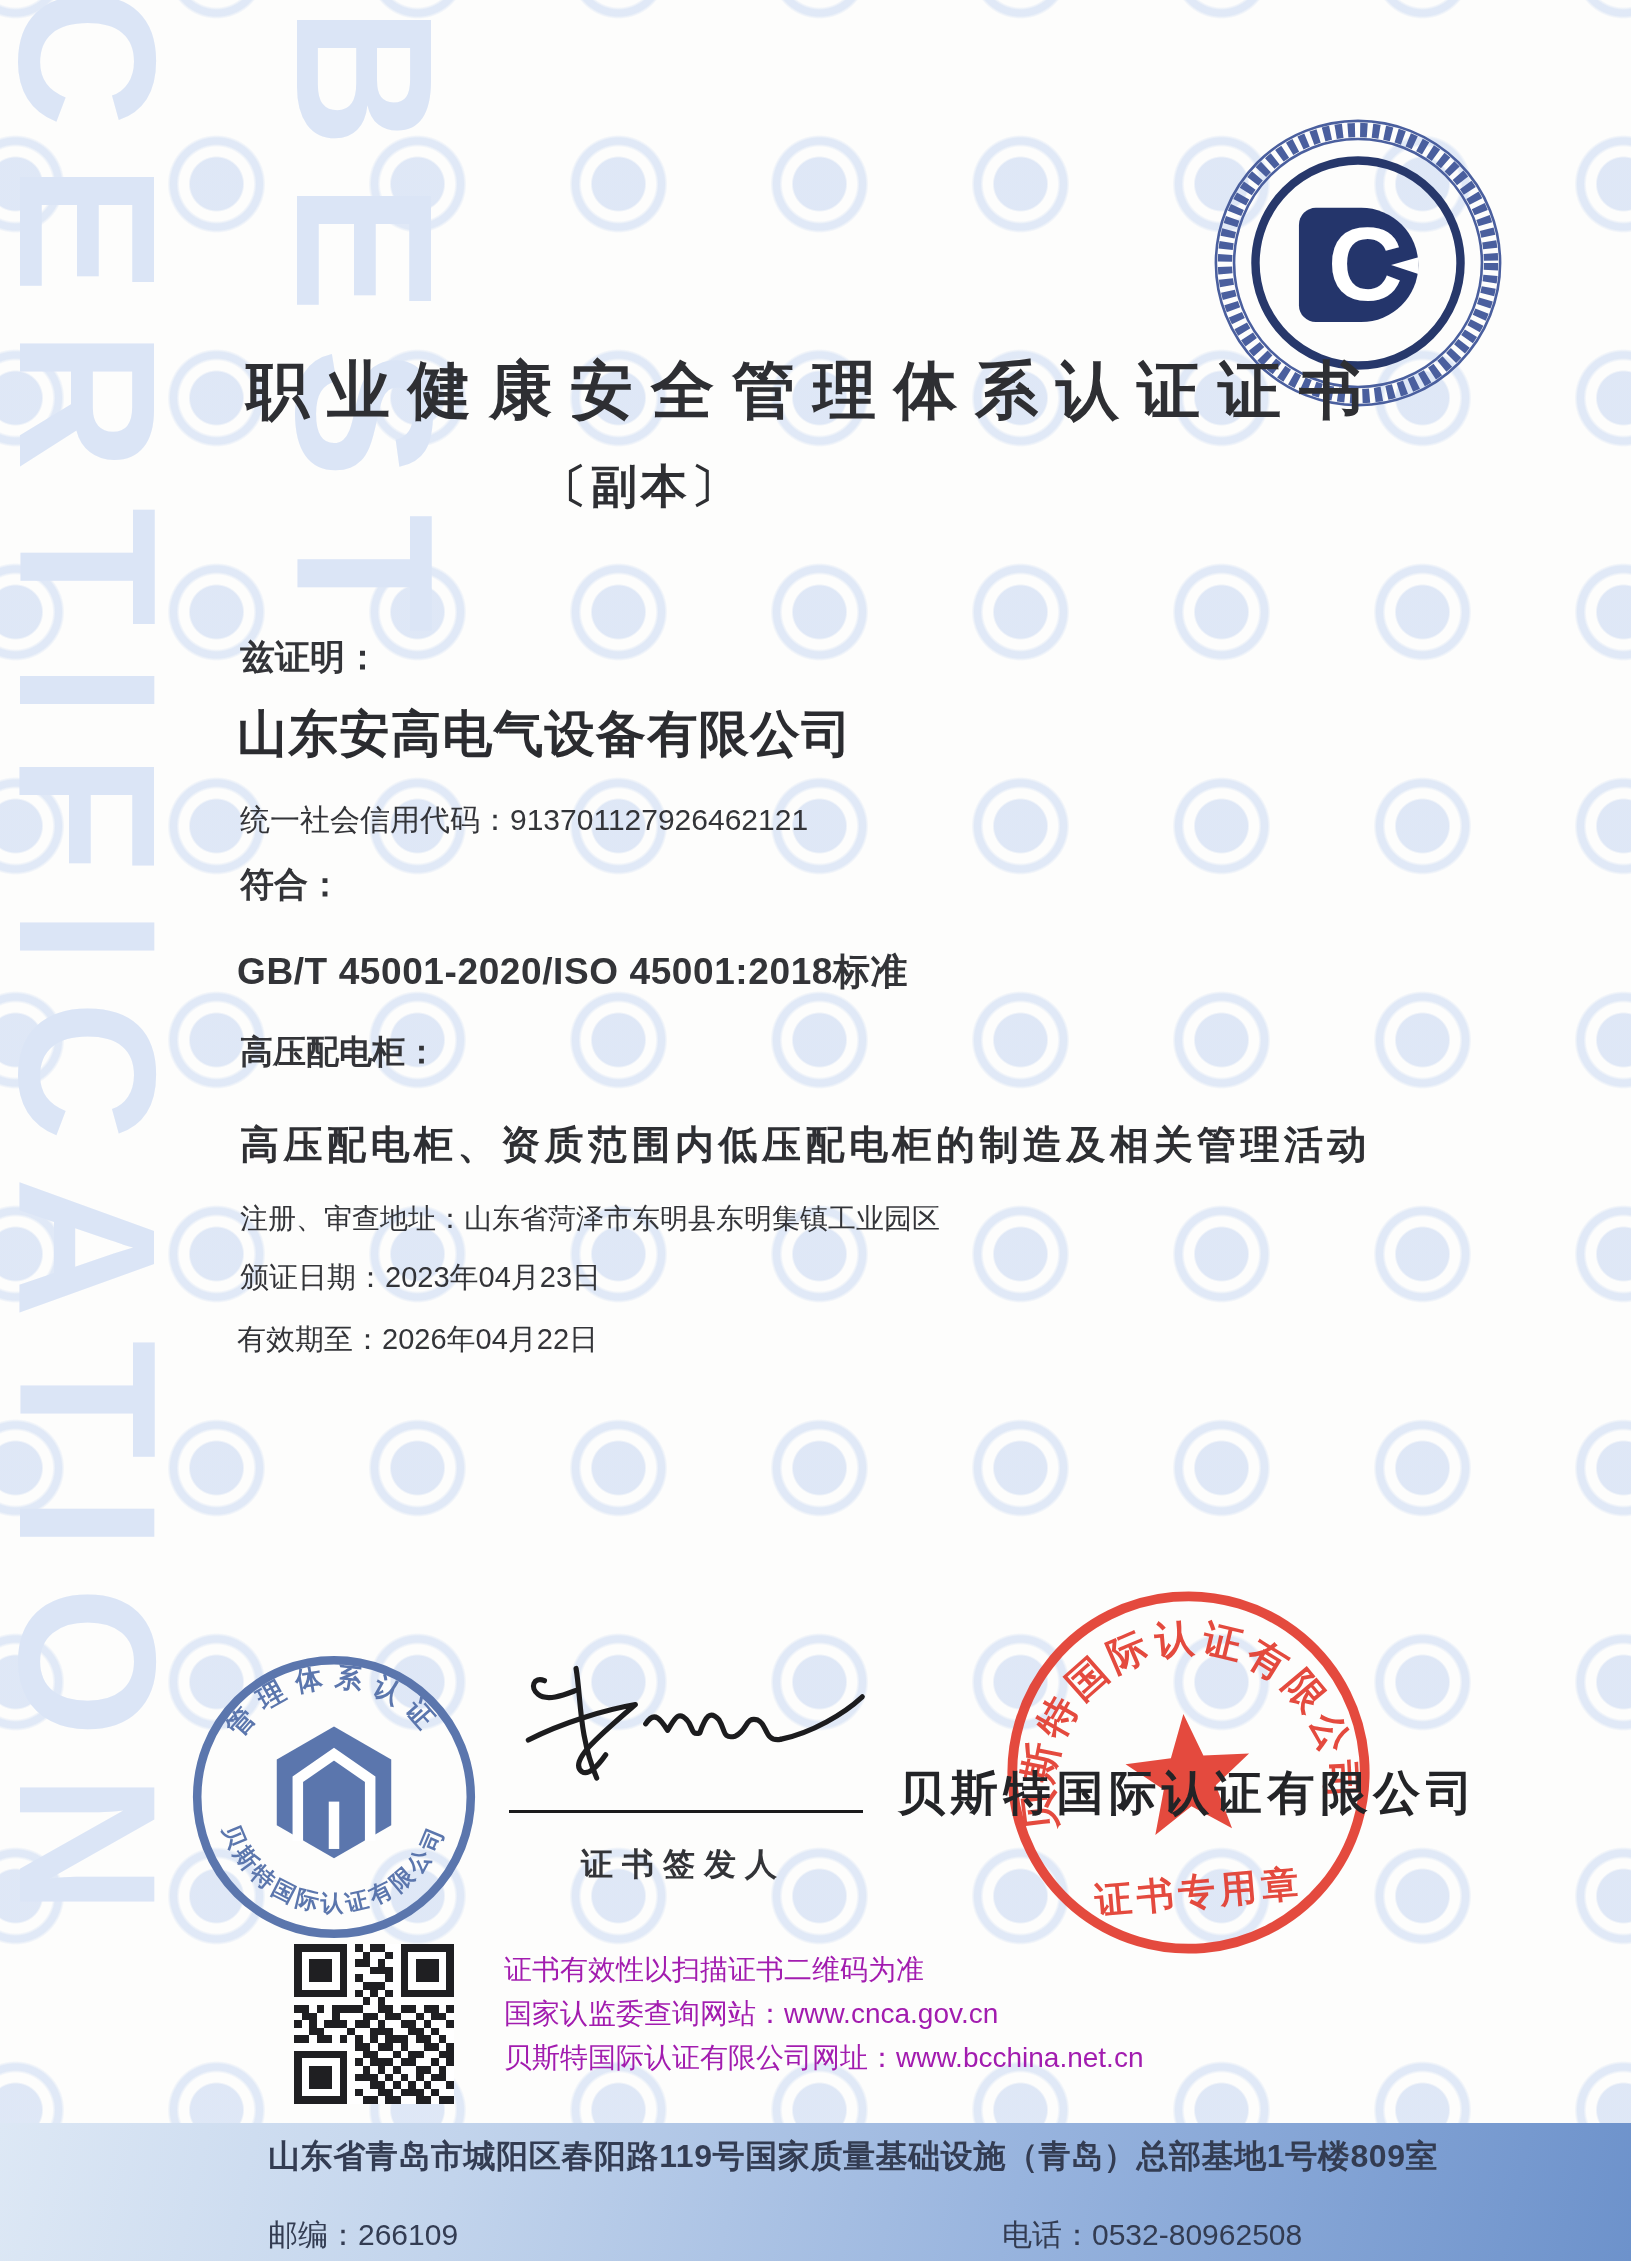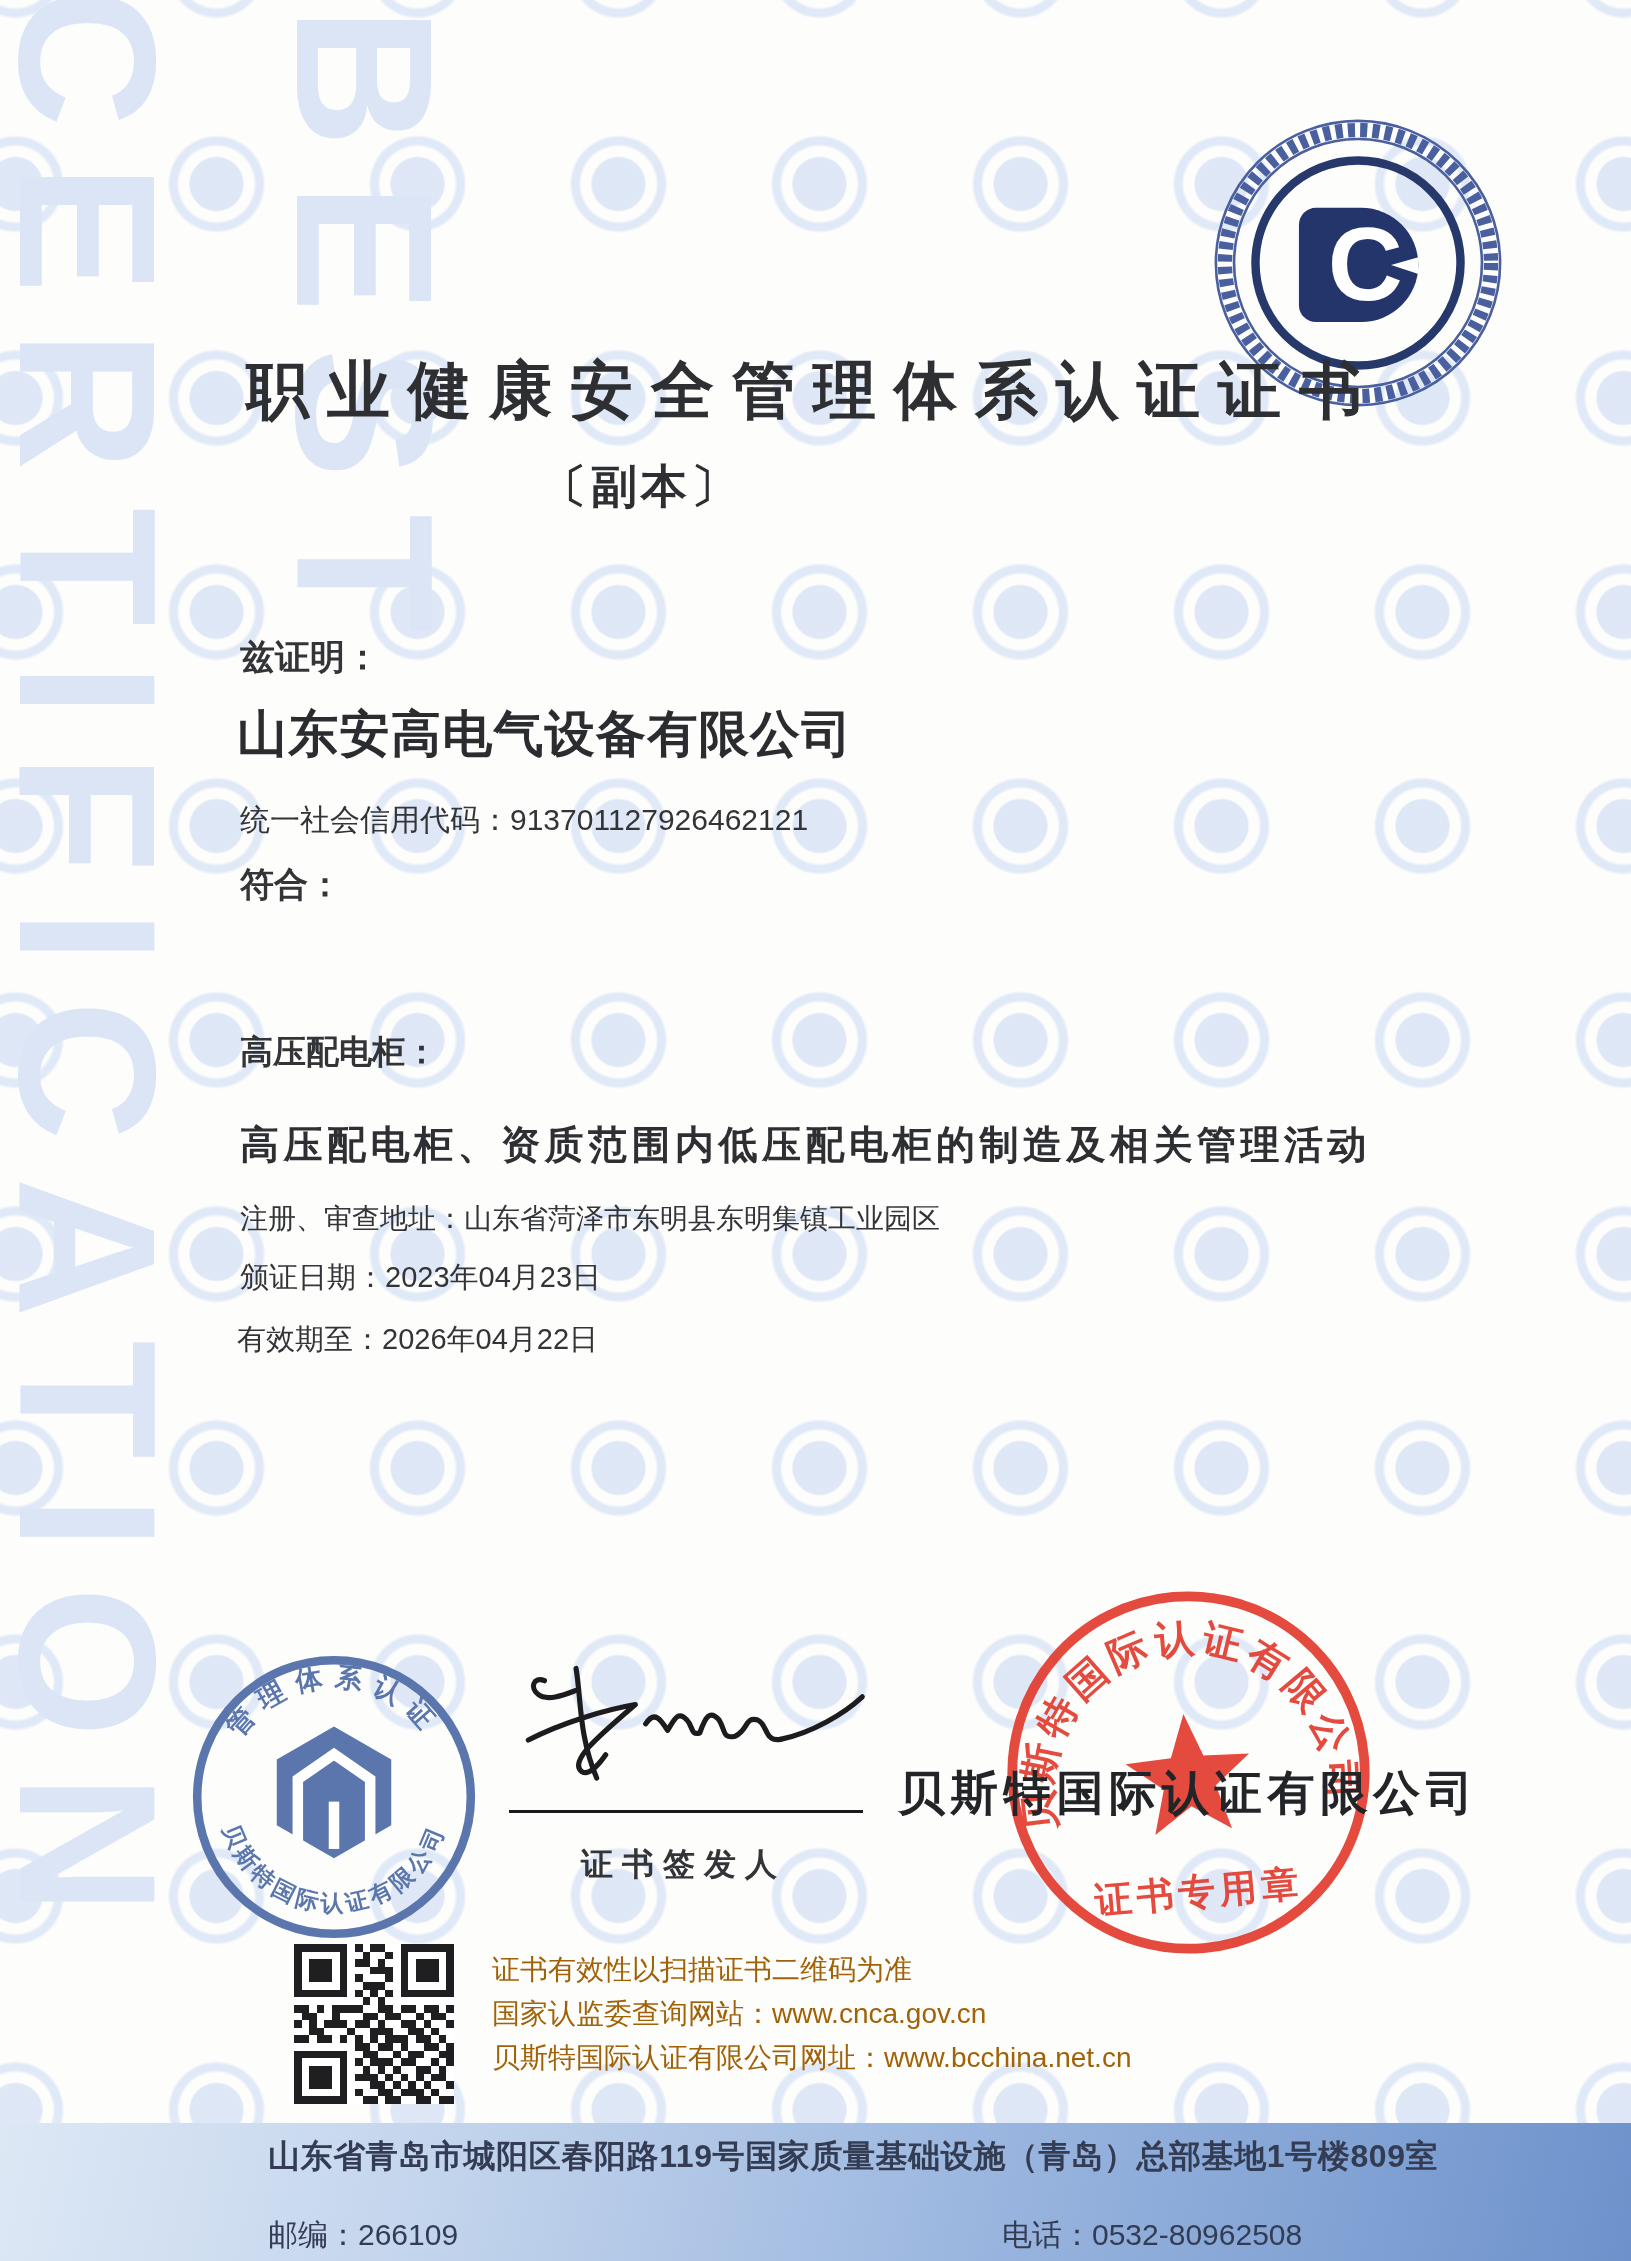--- a/index.html
+++ b/index.html
@@ -57,21 +57,21 @@
 
   
   .seal-blue { left:186px; top:1649px; width:296px; height:296px; }
   .stamp-red { left:996px; top:1580px; width:385px; height:385px; transform:rotate(-5deg); }
   .logo-top  { left:1212px; top:117px; width:292px; height:292px; }
 
   
   .qr-box { left:294px; top:1944px; width:160px; height:160px; background:#fff; }
   .qr-grid { display:grid; width:100%; height:100%; grid-template-columns:repeat(21,1fr); grid-template-rows:repeat(21,1fr); }
   .qm { background:#1f1f22; }
-  .qr-lines { left:492px; top:1948px; font-size:28px; line-height:44px; color:#a16207; }
+  .qr-lines { left:504px; top:1948px; font-size:28px; line-height:44px; color:#a21caf; }
 
   
   .footer {
     left:0; top:2123px; width:1631px; height:138px;
     background:linear-gradient(103deg, #dde8f5 0%, #c2d4ec 28%, #98b4de 62%, #6d92cb 100%);
   }
   .footer-addr { left:268px; top:2135px; font-size:32px; font-weight:600; color:#333c52; letter-spacing:0.6px; }
   .footer-zip  { left:268px; top:2215px; font-size:30px; color:#333c52; }
   .footer-tel  { left:1002px; top:2215px; font-size:30px; color:#333c52; }
 
@@ -102,20 +102,21 @@
 
 
   <div class="abs line certify">兹证明：</div>
   <div class="abs company">山东安高电气设备有限公司</div>
 
   <div class="abs line credit">
     <span>统一社会信用代码：</span><span>913701127926462121</span>
   </div>
 
   <div class="abs line comply">符合：</div>
+  <div class="abs line standard">GB/T 45001-2020/ISO 45001:2018标准</div>
 
   <div class="abs line scopelbl">高压配电柜：</div>
   <div class="abs scope">高压配电柜、资质范围内低压配电柜的制造及相关管理活动</div>
 
   <div class="abs line addr">
     <span>注册、审查地址：</span><span>山东省菏泽市东明县东明集镇工业园区</span>
   </div>
 
   <div class="abs line idate">
     <span>颁证日期：</span><span>2023年04月23日</span>

